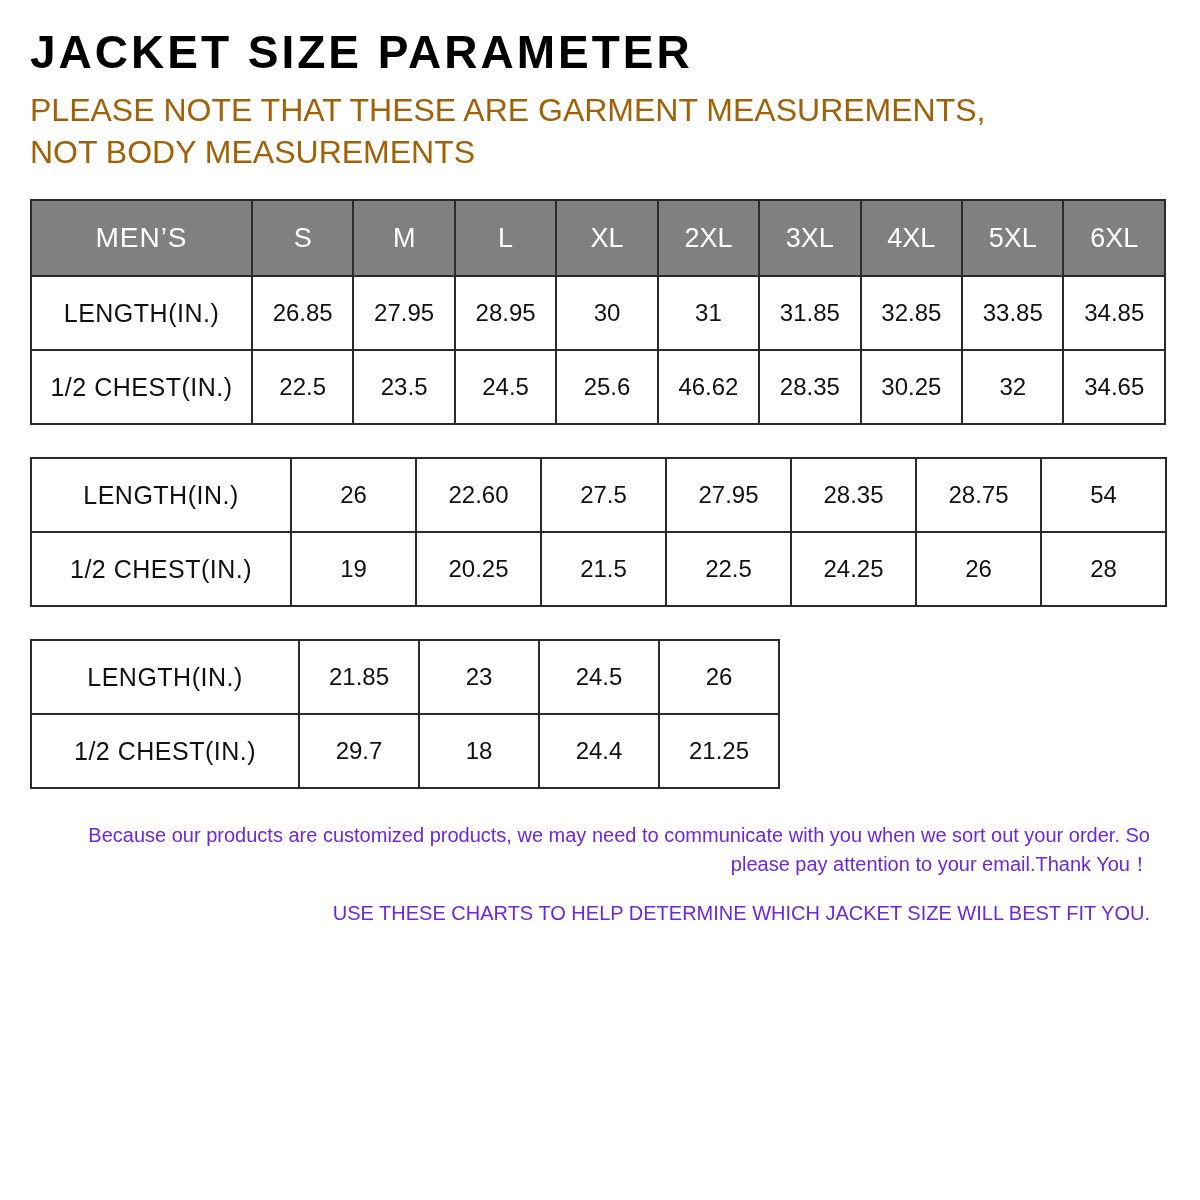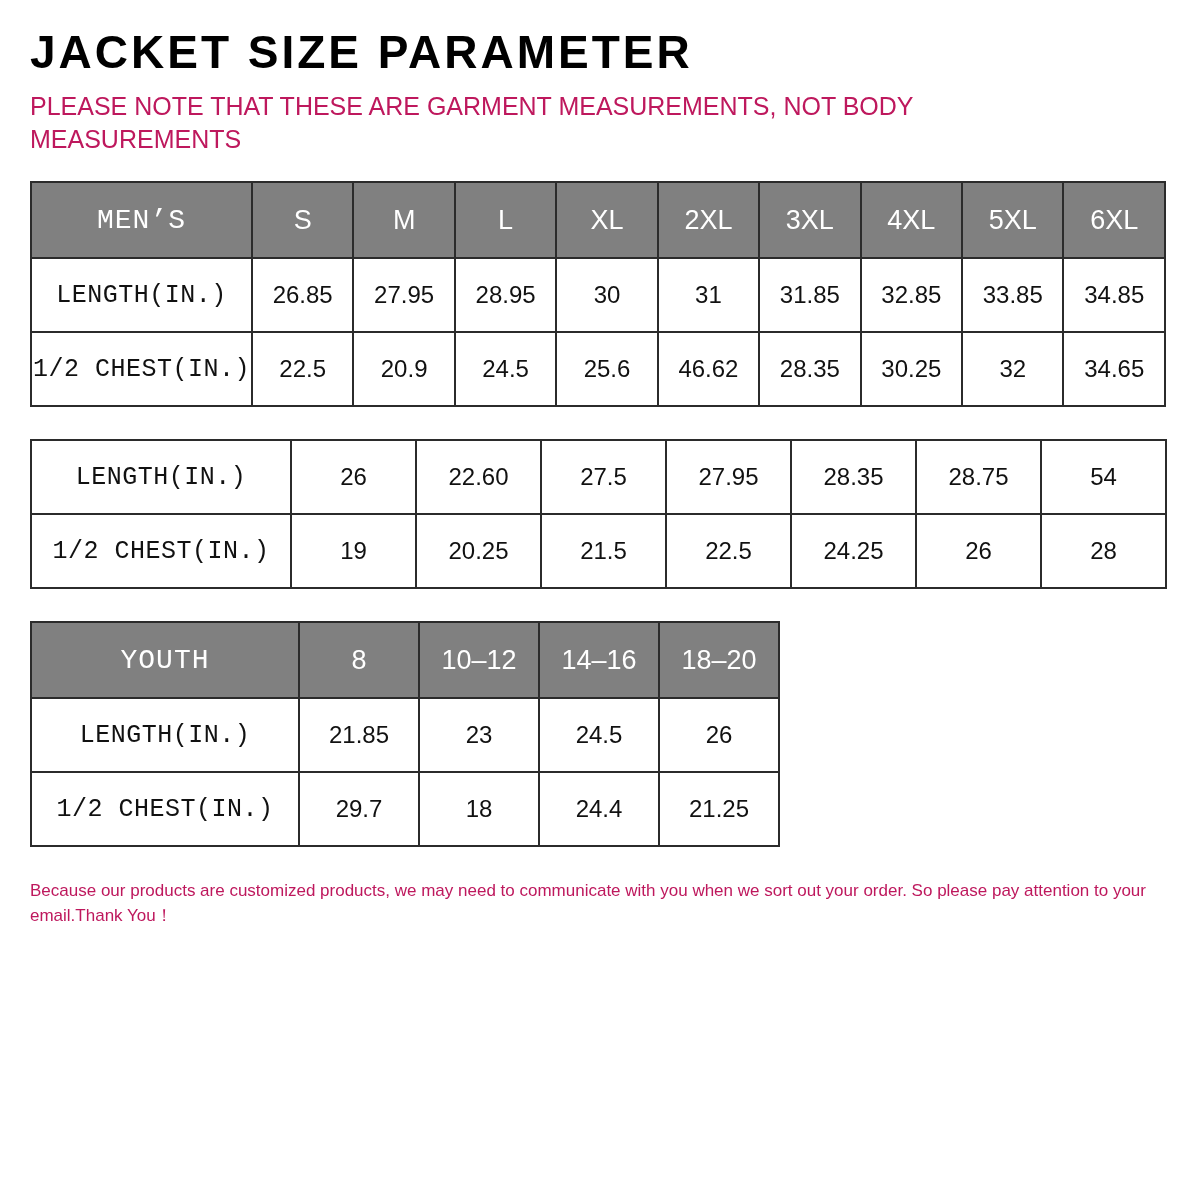--- a/index.html
+++ b/index.html
@@ -21,22 +21,22 @@
     padding: 28px 30px 0 30px;
   }
   .title {
     font-size: 46px;
     font-weight: bold;
     letter-spacing: 3px;
     margin: 0 0 14px 0;
     line-height: 1.05;
   }
   .note {
-    color: #be185d;
-    font-size: 25px;
+    color: #a16207;
+    font-size: 32px;
     line-height: 1.3;
     margin: 0 0 26px 0;
     max-width: 1000px;
   }
   table.size {
     border-collapse: collapse;
     margin-bottom: 32px;
     table-layout: fixed;
   }
   table.size td {
@@ -56,44 +56,44 @@
     height: 74px;
   }
   table.size tr.head td.label {
     font-size: 28px;
     letter-spacing: 1px;
   }
   table.size td.label {
     font-size: 25px;
     text-align: center;
     letter-spacing: 0.5px;
-    font-family: Liberation Mono, monospace;
   }
 
   
   .men { width: 1136px; }
   .men col.c0 { width: 220px; }
   .men col.cx { width: 101px; }
 
   
   .women { width: 1136px; }
   .women col.c0 { width: 260px; }
   .women col.cx { width: 125px; }
 
   
   .youth { width: 748px; }
   .youth col.c0 { width: 268px; }
   .youth col.cx { width: 120px; }
 
   .footer {
-    color: #be185d;
-    font-size: 17px;
+    color: #6d28d9;
+    font-size: 20px;
     line-height: 1.45;
     max-width: 1120px;
     margin-top: 4px;
+    text-align: right;
   }
   .footer p { margin: 0 0 20px 0; }
   .footer p:last-child { margin-bottom: 0; }
 </style>
 </head>
 <body>
 
 <div class="page">
 
   <h1 class="title">JACKET SIZE PARAMETER</h1>
@@ -134,21 +134,21 @@
         <td>30</td>
         <td>31</td>
         <td>31.85</td>
         <td>32.85</td>
         <td>33.85</td>
         <td>34.85</td>
       </tr>
       <tr>
         <td class="label">1/2 CHEST(IN.)</td>
         <td>22.5</td>
-        <td>20.9</td>
+        <td>23.5</td>
         <td>24.5</td>
         <td>25.6</td>
         <td>46.62</td>
         <td>28.35</td>
         <td>30.25</td>
         <td>32</td>
         <td>34.65</td>
       </tr>
     </tbody>
   </table>
@@ -190,41 +190,35 @@
 
   <table class="size youth">
     <colgroup>
       <col class="c0">
         <col class="cx">
         <col class="cx">
         <col class="cx">
         <col class="cx">
     </colgroup>
     <tbody>
-      <tr class="head">
-        <td class="label">YOUTH</td>
-        <td>8</td>
-        <td>10–12</td>
-        <td>14–16</td>
-        <td>18–20</td>
-      </tr>
       <tr>
         <td class="label">LENGTH(IN.)</td>
         <td>21.85</td>
         <td>23</td>
         <td>24.5</td>
         <td>26</td>
       </tr>
       <tr>
         <td class="label">1/2 CHEST(IN.)</td>
         <td>29.7</td>
         <td>18</td>
         <td>24.4</td>
         <td>21.25</td>
       </tr>
     </tbody>
   </table>
 
   <div class="footer">
     <p>Because our products are customized products, we may need to communicate with you when we sort out your order. So please pay attention to your email.Thank You！</p>
+    <p>USE THESE CHARTS TO HELP DETERMINE WHICH JACKET SIZE WILL BEST FIT YOU.</p>
   </div>
 
 </div>
 
 </body></html>

